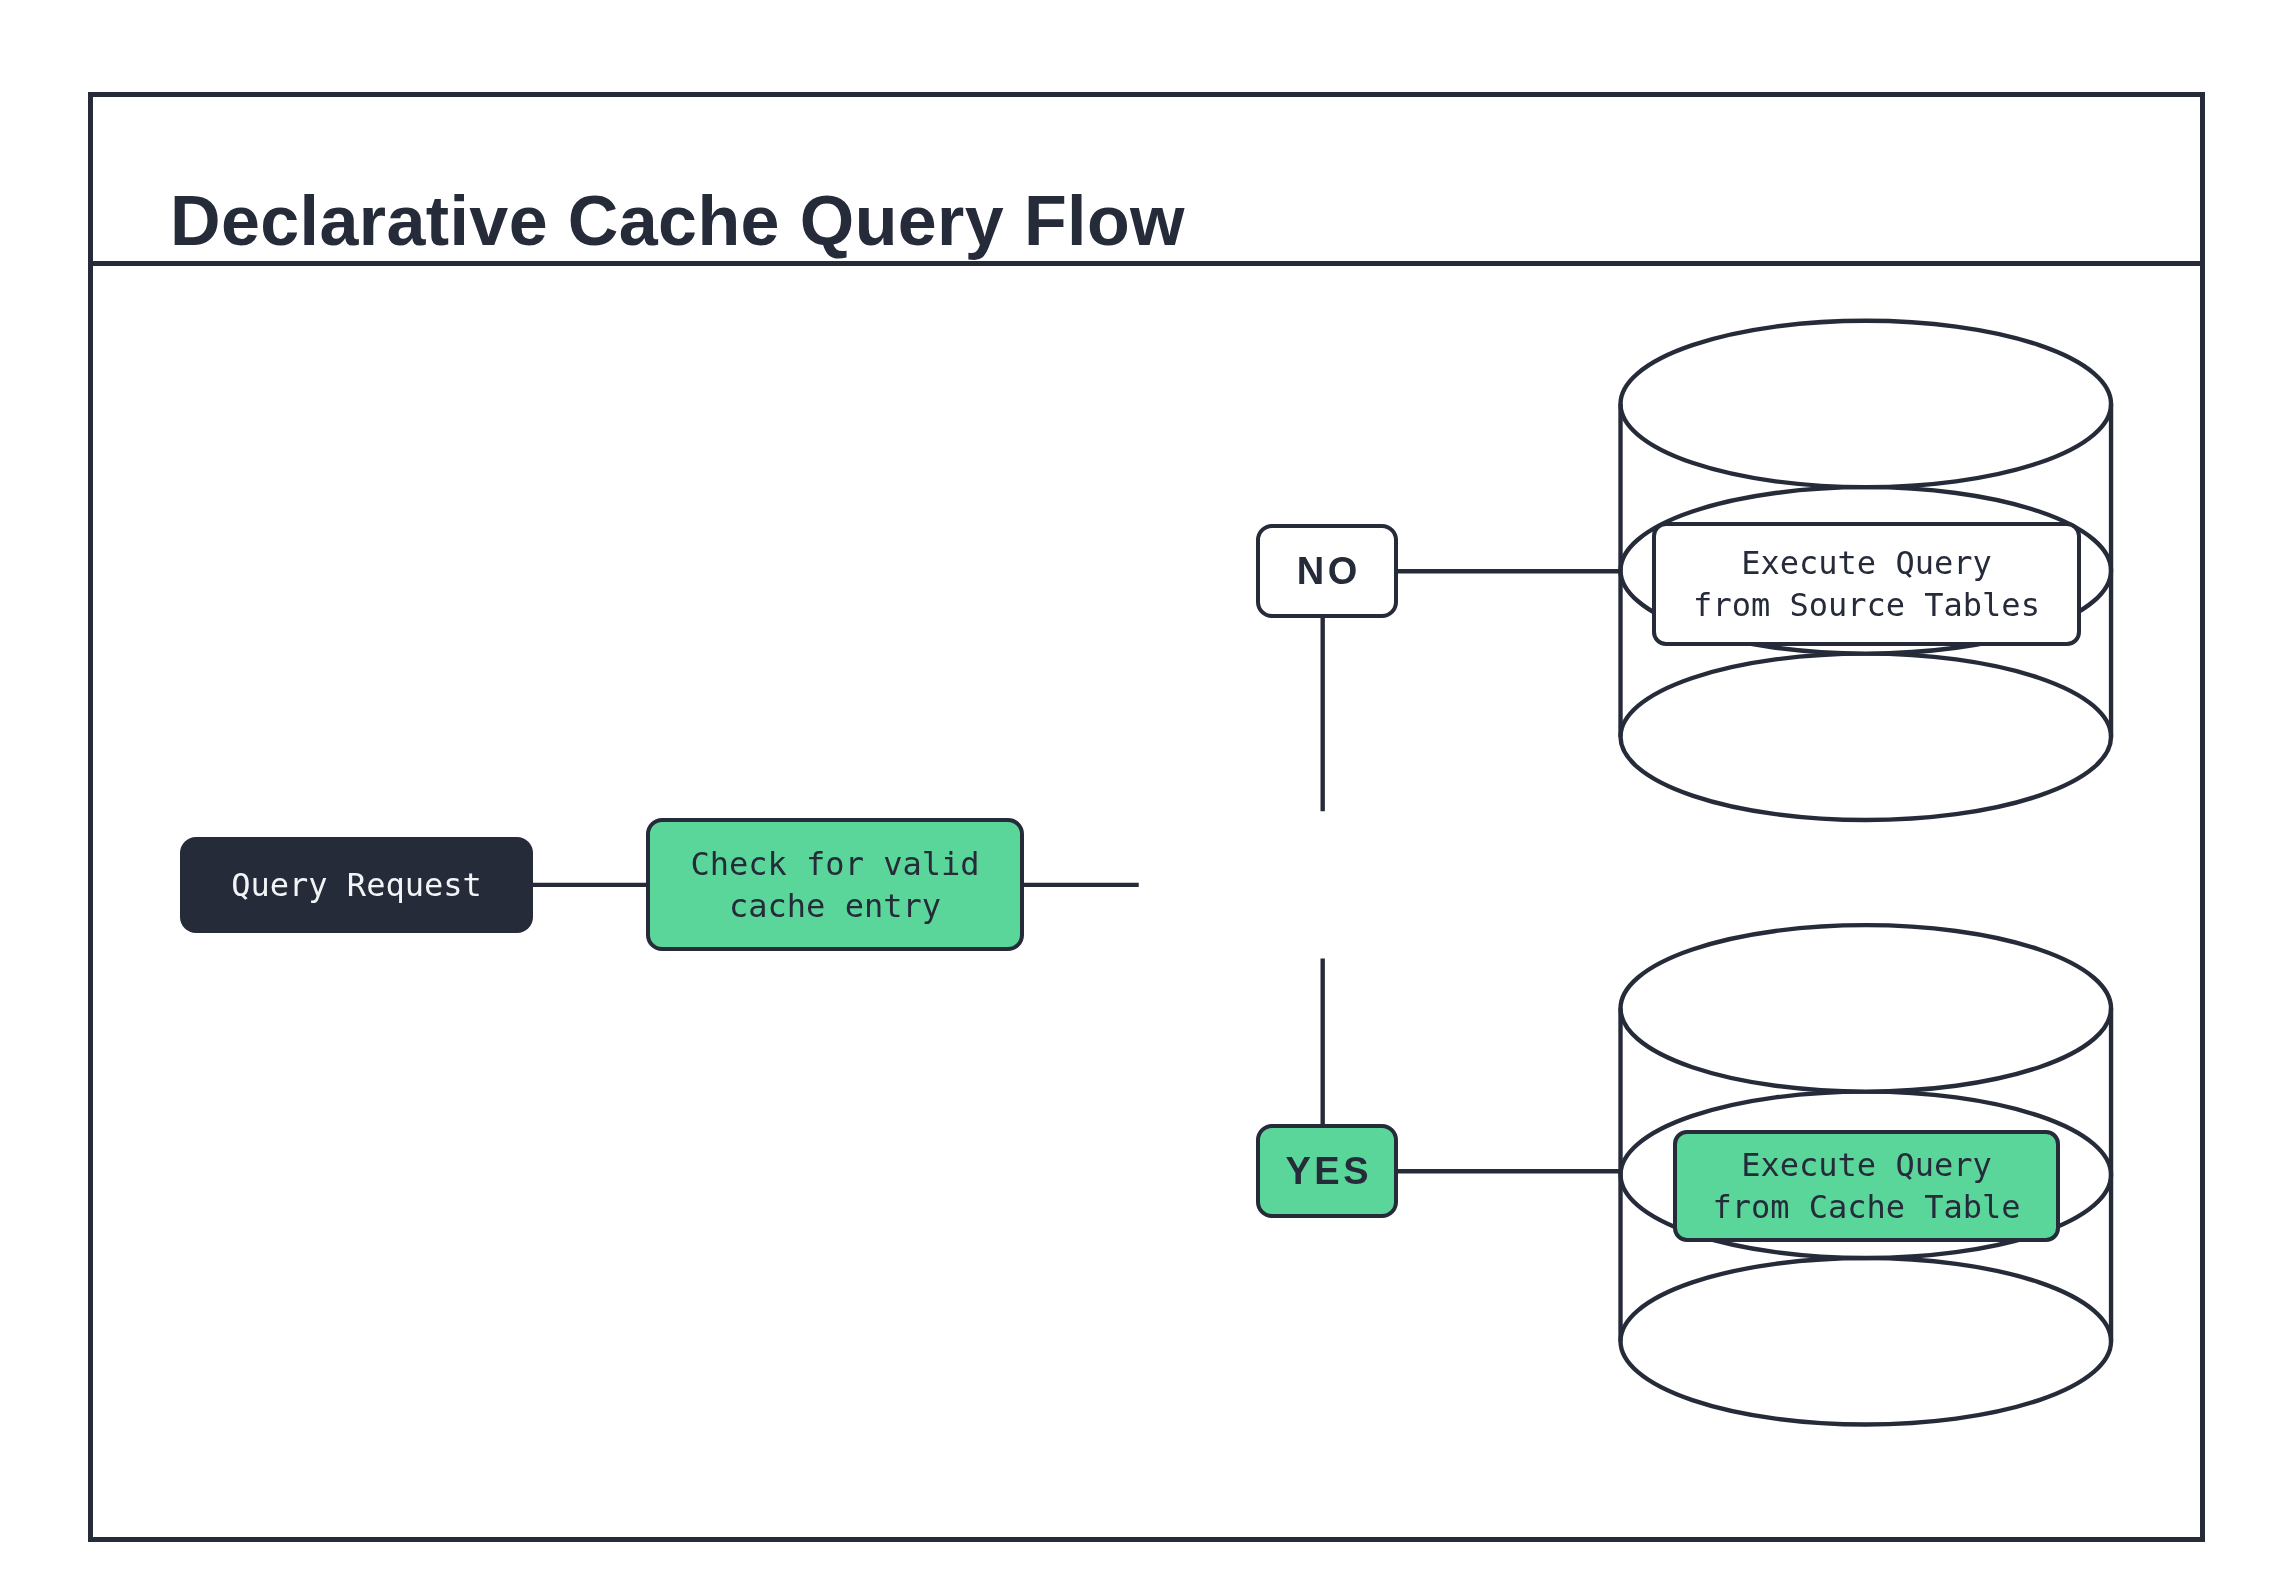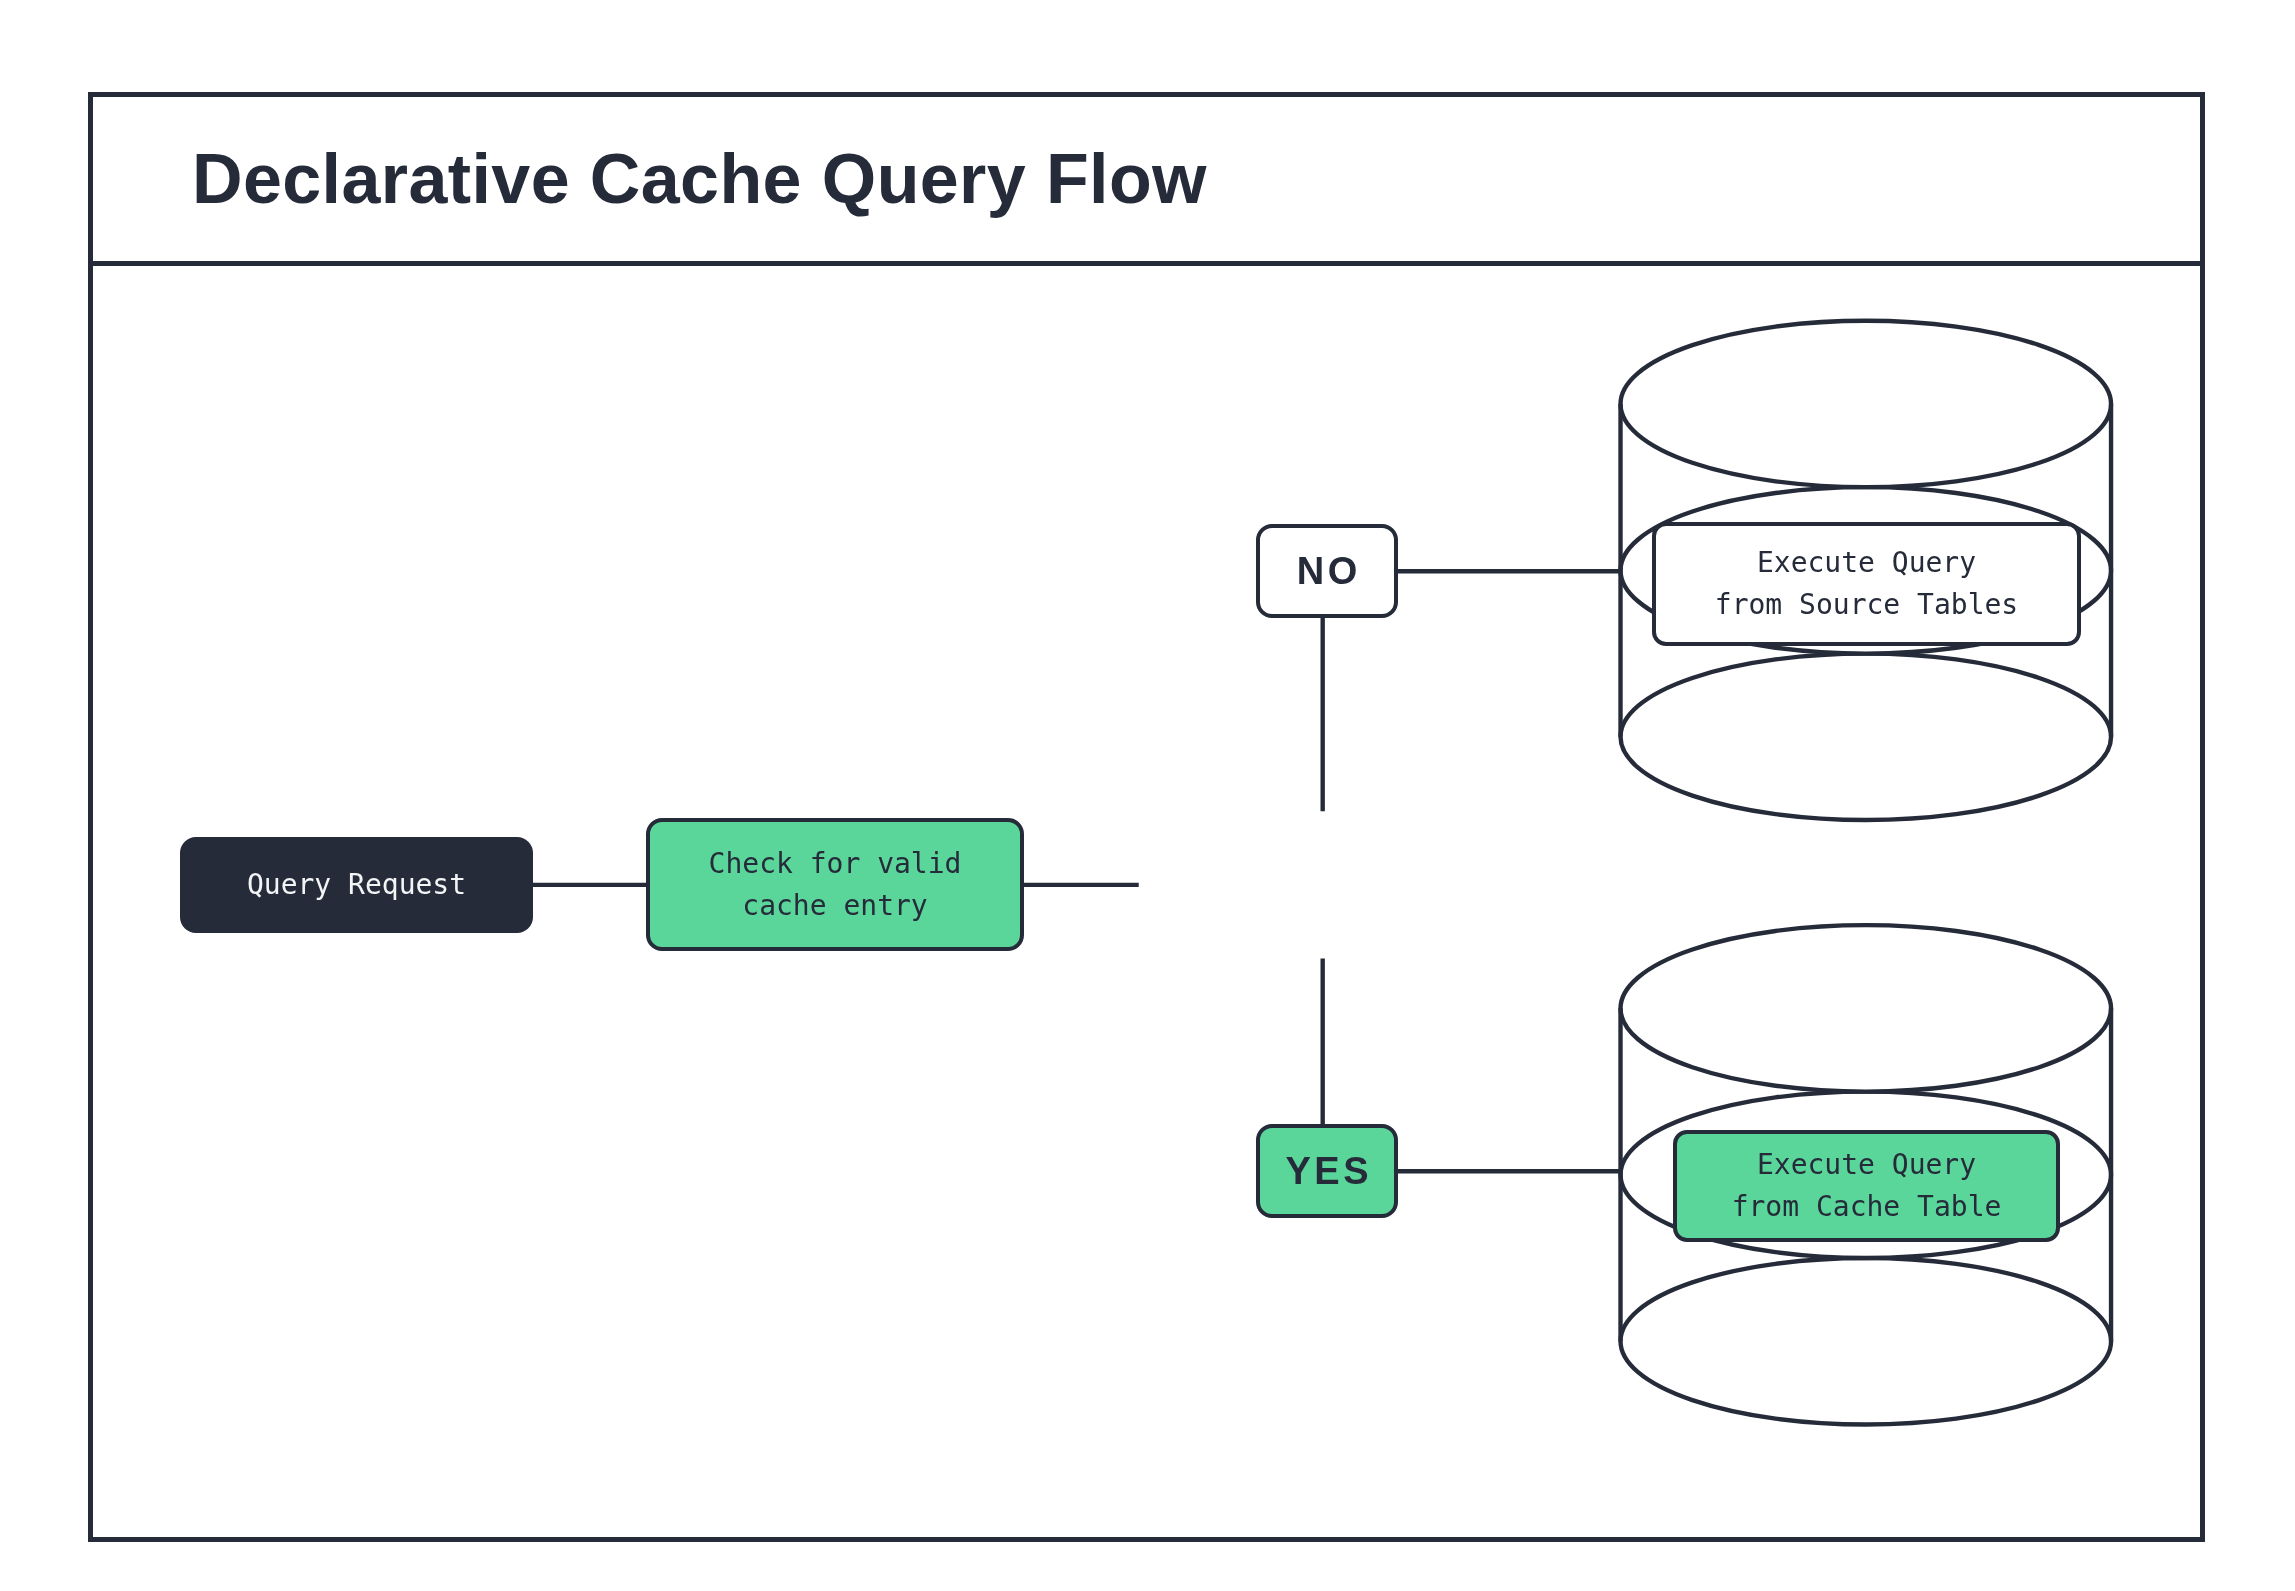--- a/index.html
+++ b/index.html
@@ -24,39 +24,39 @@
   .frame{
     position:absolute;left:88px;top:92px;
     width:2117px;height:1450px;
     border:5.3px solid var(--navy);
     box-sizing:border-box;
     z-index:1;
   }
   .frame-header{
     height:164px;
     border-bottom:5.3px solid var(--navy);
-    display:flex;align-items:center;
-    padding-left:99px;
+    display:flex;align-items:flex-end;
+    padding-left:77px;
     box-sizing:content-box;
   }
   .frame-title{
     margin:0;
     font-family:"Liberation Sans", sans-serif;
     font-weight:700;
     font-size:70px;
     letter-spacing:0.4px;
     color:var(--navy);
   }
   
   .node{
     position:absolute;
     box-sizing:border-box;
     display:flex;align-items:center;justify-content:center;
     text-align:center;
-    font-size:28px;line-height:42px;
+    font-size:32px;line-height:42px;
     white-space:pre-line;
     border-radius:16px;
     z-index:2;
   }
   .node.dark{background:var(--navy);color:var(--light-text);}
   .node.green{background:var(--green);border:4.4px solid var(--navy);color:var(--navy);}
   .node.outline{background:var(--paper);border:4.4px solid var(--navy);color:var(--navy);}
   .node.tag{
     font-family:"Liberation Sans", sans-serif;
     font-weight:700;font-size:38px;

